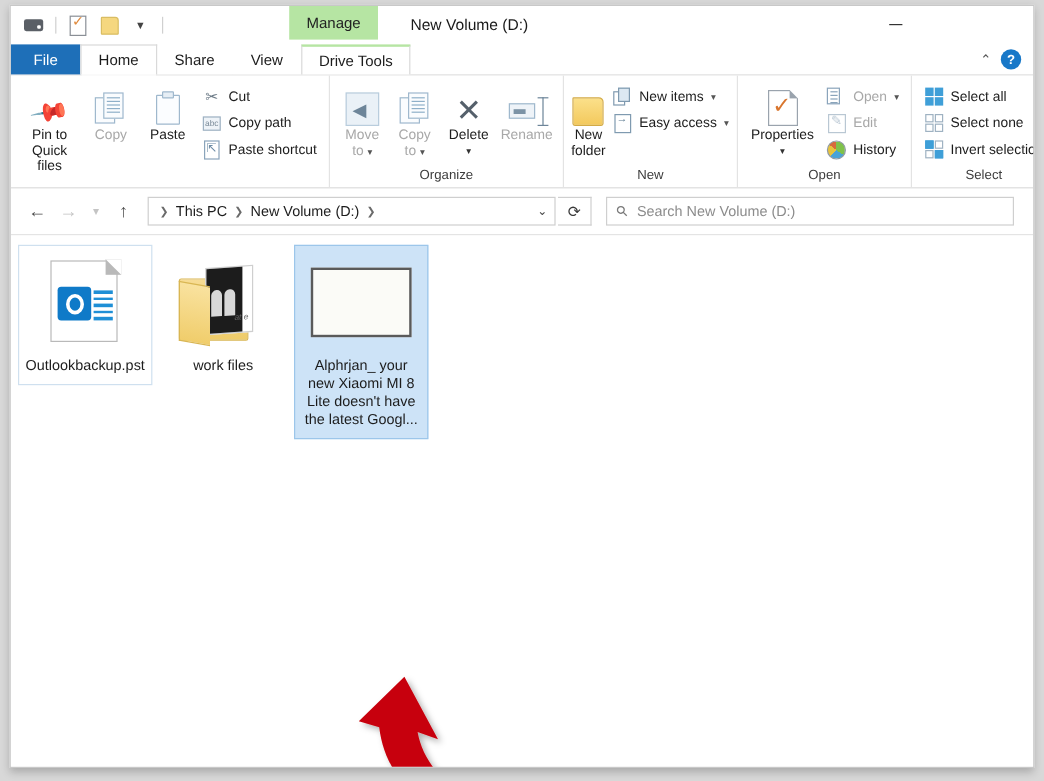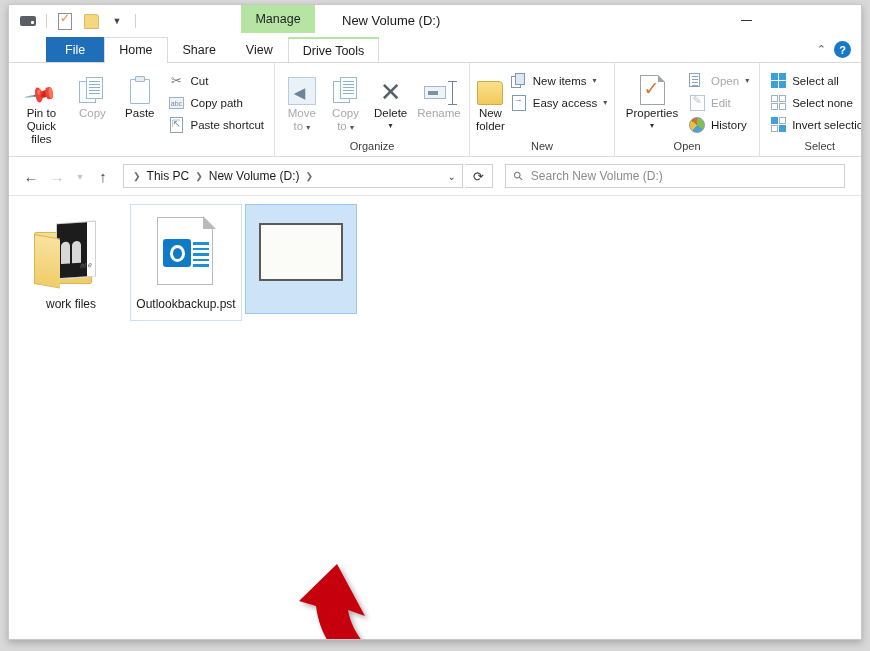--- a/index.html
+++ b/index.html
@@ -101,21 +101,20 @@
   .minglyph { width: 11px; height: 1px; background: #333; display:block; }
 
   
   .tabstrip {
     position: relative;
     height: 26px;
     background: #ffffff;
     display: flex;
     align-items: stretch;
     border-bottom: 1px solid #d9d9d9;
-    padding-left: 37px;
   }
   .tab {
     padding: 0 14px;
     display: flex; align-items: center;
     font-size: 12.5px; color: #1c1c1c;
     background: #ffffff;
     border: 1px solid transparent;
     border-bottom: none;
     cursor: default;
   }
@@ -741,63 +740,64 @@
     <div class="refreshbtn">⟳</div>
 
     <div class="searchbox">
       <span class="search-ic">⚲</span>
       <span class="search-ph">Search New Volume (D:)</span>
     </div>
   </div>
 
   <div class="content">
 
-    <div class="tile">
-      <div class="thumb">
-        <div class="folderbig">
-          <div class="back"></div>
-          <div class="sheet">
-            <div class="blk"></div>
-            <div class="arch"></div>
-            <div class="arch2"></div>
-            <div class="tx">at e</div>
-          </div>
-          <div class="front"></div>
-        </div>
-      </div>
-      <div class="nm">work files</div>
-    </div>
-
     <div class="tile boxed">
       <div class="thumb">
         <div class="psticon">
           <div class="page"></div>
           <div class="fold"></div>
           <div class="osq">
                 <span class="oring"></span>
               </div>
           <div class="lines">
                 <i></i>
                 <i></i>
                 <i></i>
                 <i></i>
                 <i></i>
               </div>
         </div>
       </div>
       <div class="nm">Outlookbackup.pst</div>
     </div>
 
+    <div class="tile">
+      <div class="thumb">
+        <div class="folderbig">
+          <div class="back"></div>
+          <div class="sheet">
+            <div class="blk"></div>
+            <div class="arch"></div>
+            <div class="arch2"></div>
+            <div class="tx">at e</div>
+          </div>
+          <div class="front"></div>
+        </div>
+      </div>
+      <div class="nm">work files</div>
+    </div>
+
     <div class="tile sel">
       <div class="thumb">
         <div class="envicon">
           <div class="flapL"></div>
           <div class="flapR"></div>
         </div>
       </div>
+      <div class="nm">Alphrjan_ your new Xiaomi MI 8 Lite doesn't have the latest Googl...</div>
     </div>
 
     <svg class="redarrow" viewBox="0 0 200 185" xmlns="http://www.w3.org/2000/svg">
       <defs>
         <filter id="softsh" x="-30%" y="-30%" width="170%" height="170%">
           <feDropShadow dx="3" dy="3" stdDeviation="2.5" flood-color="#000000" flood-opacity="0.30"></feDropShadow>
         </filter>
       </defs>
       <g filter="url(#softsh)">
         <path d="M56 16

